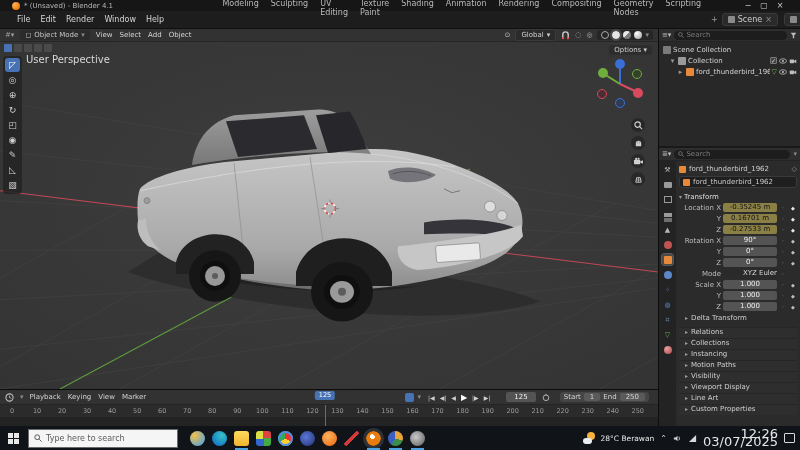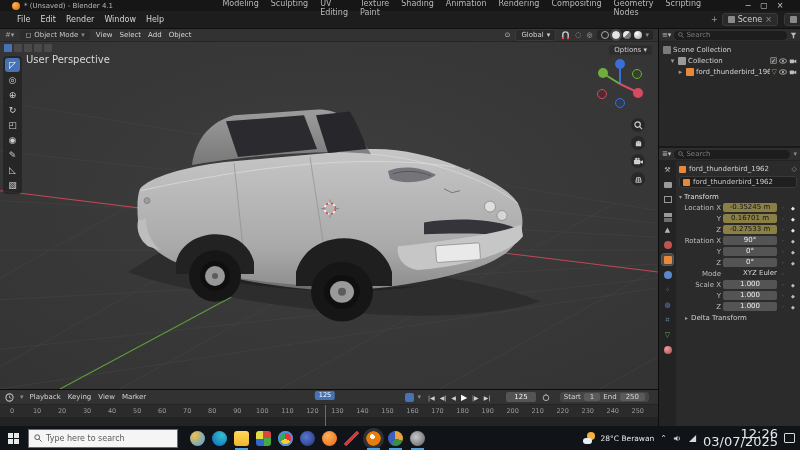--- a/index.html
+++ b/index.html
@@ -604,20 +604,30 @@
               <div class="trow">
               <span class="tl">Z</span>
               <span class="tv">1.000</span>
               <span class="dec">·</span>
               <span class="key">◆</span>
             </div>
             </div>
           <div class="psec delta" style="border-top:none;background:transparent;">
             <span>Delta Transform</span>
           </div>
+          <div>
+              <div class="psec">Relations</div>
+              <div class="psec">Collections</div>
+              <div class="psec">Instancing</div>
+              <div class="psec">Motion Paths</div>
+              <div class="psec">Visibility</div>
+              <div class="psec">Viewport Display</div>
+              <div class="psec">Line Art</div>
+              <div class="psec">Custom Properties</div>
+            </div>
         </div>
       </div>
     </div>
   </div>
 </div>
 
 <div id="taskbar">
   <div id="startbtn">
     <span class="winlogo">
         <i></i>

